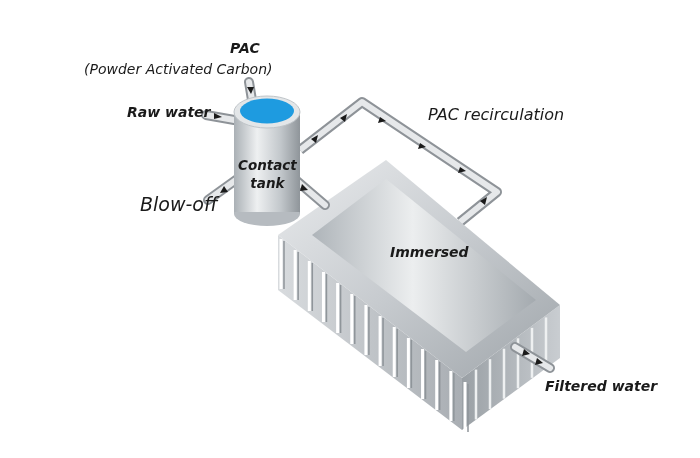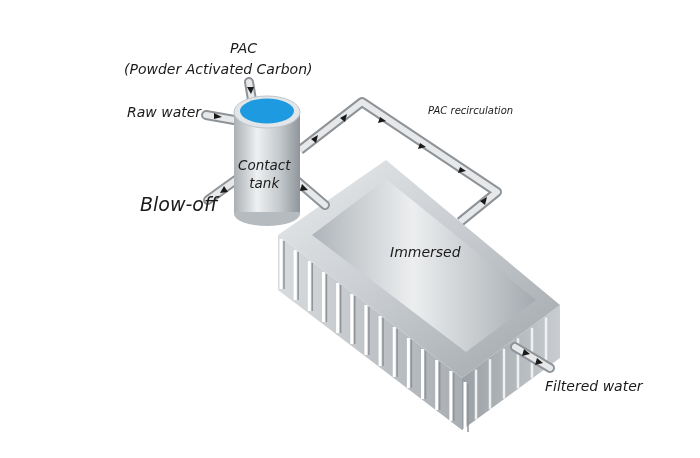--- a/index.html
+++ b/index.html
@@ -1,26 +1,26 @@
 <!DOCTYPE html>
 <html><head>
 <meta charset="utf-8">
 <style>
   html, body { margin:0; padding:0; background:#ffffff; }
   body { width:700px; height:458px; position:relative; overflow:hidden;
          font-family:"DejaVu Sans", sans-serif; }
   #diagram { position:absolute; left:0; top:0; width:700px; height:458px; }
   .lbl { position:absolute; font-style:italic; color:#1a1a1a; white-space:nowrap; }
-  .lbl.bold { font-weight:normal; }
+  .lbl.bold { font-weight:bold; }
   .lbl-pac { left:230px; top:40px; font-size:14px; }
-  .lbl-pac-full { left:84px; top:61px; font-size:14px;margin-left:40px; }
+  .lbl-pac-full { left:84px; top:61px; font-size:14px; }
   .lbl-raw { left:108px; top:104px; font-size:14px;margin-left:19px; }
   .lbl-blow { left:140px; top:193px; font-size:19px; }
   .lbl-contact { left:238px; top:156px; font-size:13.5px; text-align:center; line-height:18px; }
-  .lbl-recirc { left:428px; top:105px; font-size:10px; }
+  .lbl-recirc { left:428px; top:105px; font-size:16px; }
   .lbl-immersed { left:390px; top:242px; font-size:14px; text-align:left; line-height:20px; }
   .lbl-filtered { left:545px; top:378px; font-size:14px; }
 </style>
 </head>
 <body>
 
 <svg id="diagram" viewBox="0 0 700 458" xmlns="http://www.w3.org/2000/svg">
   <defs>
     <linearGradient id="pipeGrad" x1="0" y1="0" x2="0" y2="1">
       <stop offset="0" stop-color="#f4f5f6"></stop>

